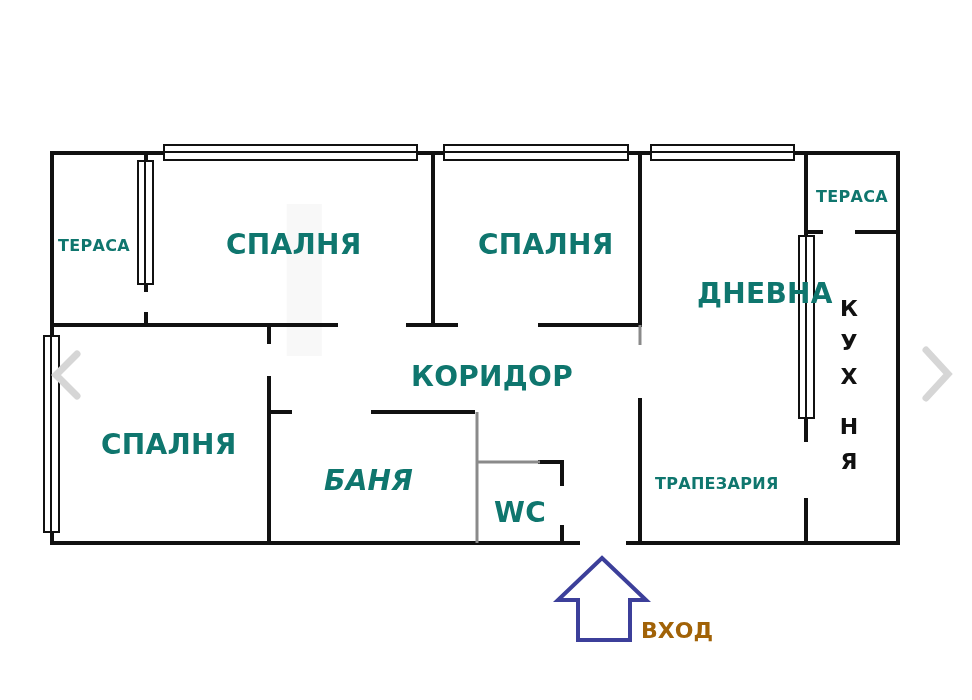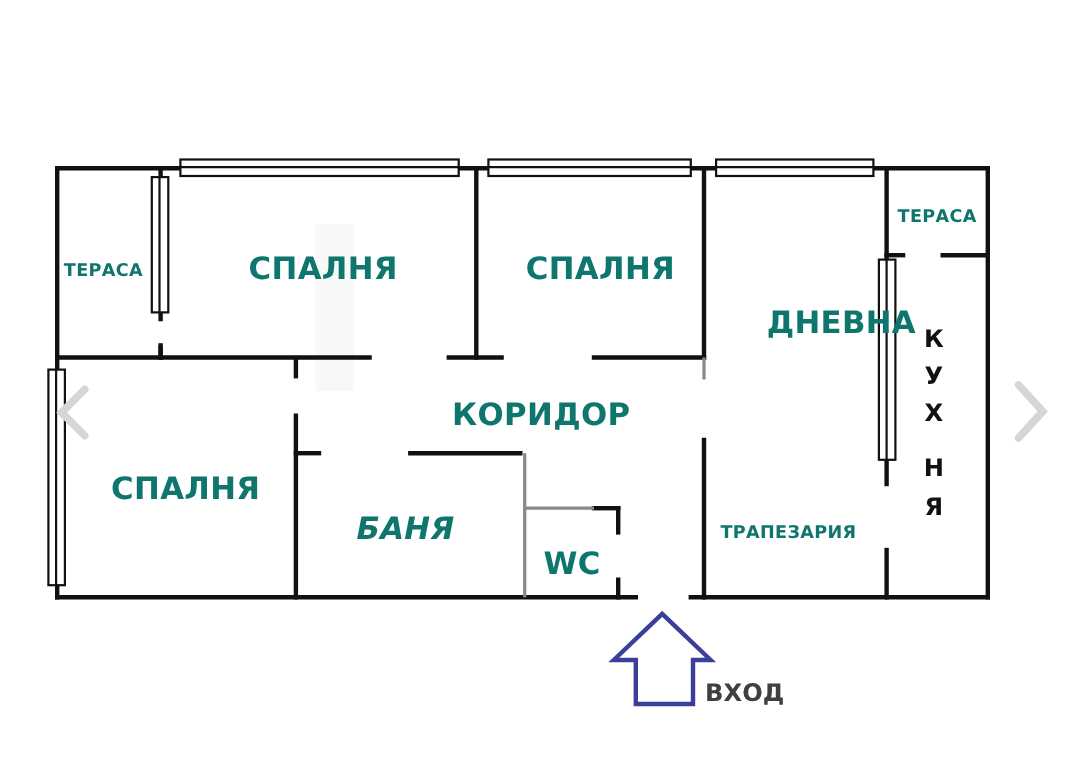--- a/index.html
+++ b/index.html
@@ -110,20 +110,20 @@
   <div class="vert" style="left:834px; top:410px;">Н</div>
   <div class="vert" style="left:834px; top:445px;">Я</div>
 </div>
 
 <div class="label lg" style="left:411px; top:360px;">КОРИДОР</div>
 <div class="label lg" style="left:101px; top:428px;">СПАЛНЯ</div>
 <div class="label lg" style="left:324px; top:464px;font-style:italic;">БАНЯ</div>
 <div class="label lg" style="left:494px; top:476px;margin-top:20px;">WC</div>
 <div class="label sm" style="left:655px; top:474px;">ТРАПЕЗАРИЯ</div>
 
-<div class="entry-label" style="left:641px; top:618px; color:#404040;">ВХОД</div>
+<div class="entry-label" style="left:641px; top:618px; color:#a16207;">ВХОД</div>
 
 <div class="nav" style="left:40px; top:340px;">
   <span></span>
 </div>
 <div class="nav" style="left:912px; top:338px;">
   <span></span>
 </div>
 
 </body></html>

